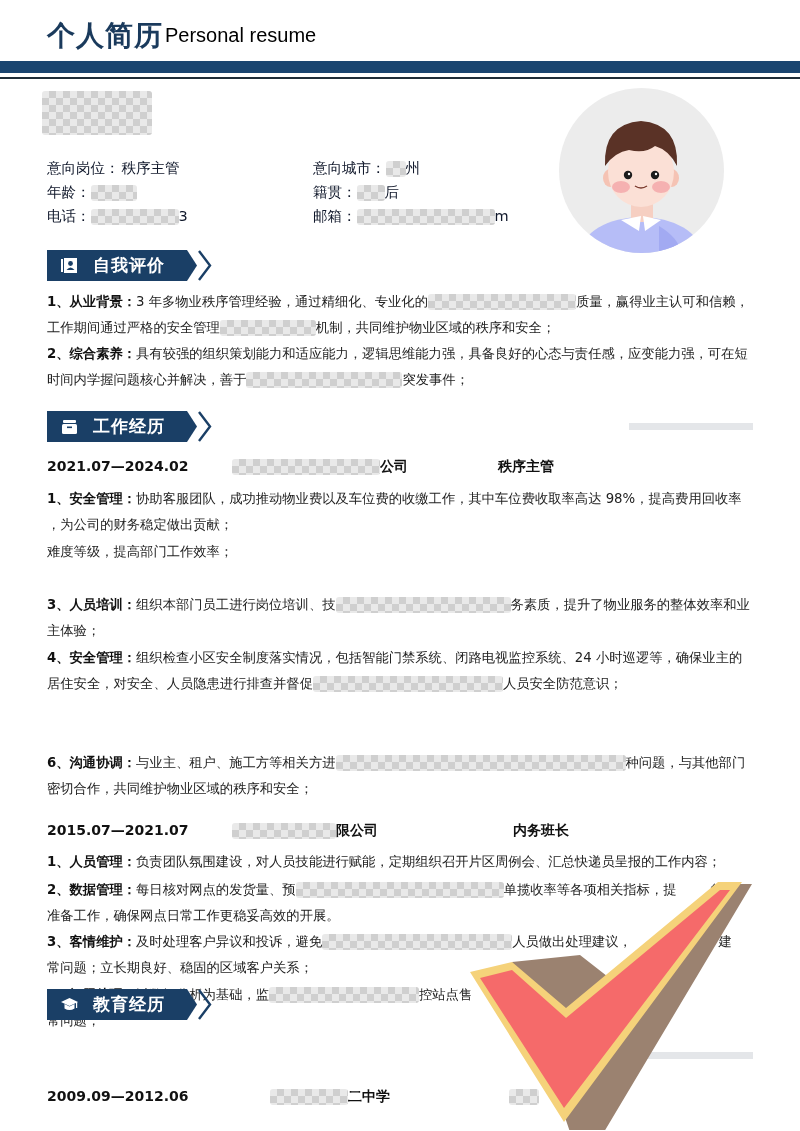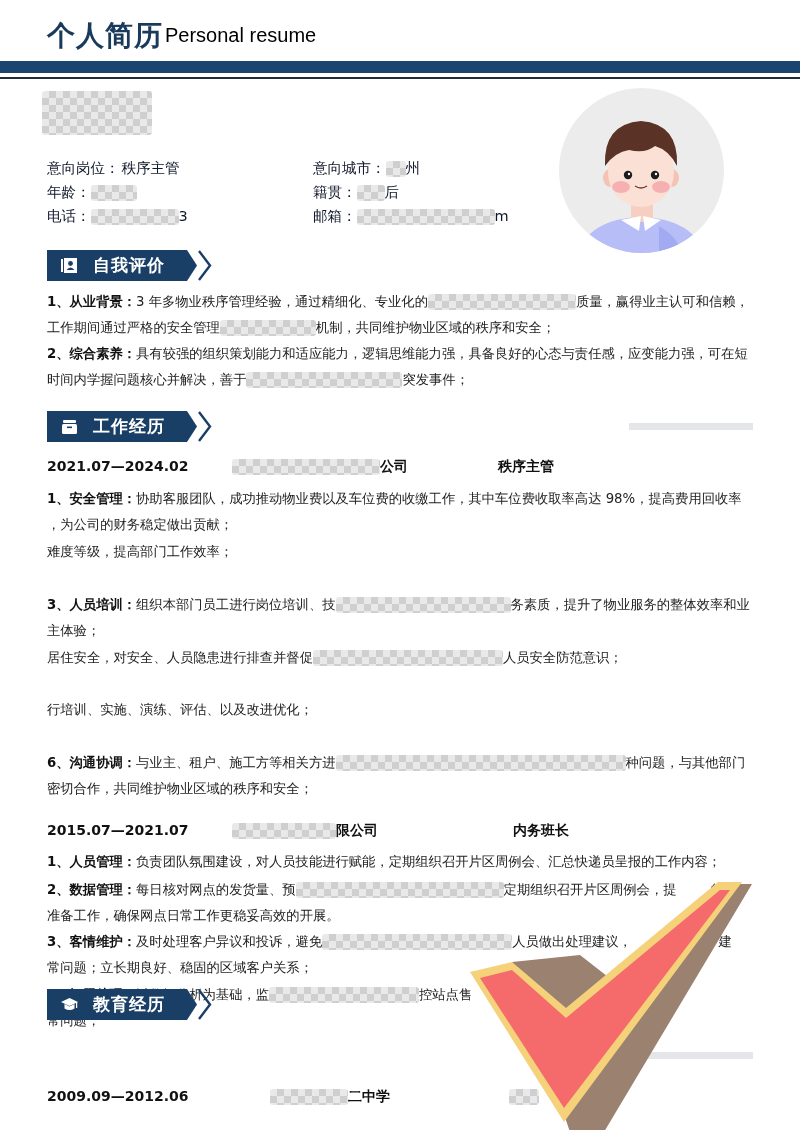--- a/index.html
+++ b/index.html
@@ -142,41 +142,41 @@
   <span class="line"><span>，为公司的财务稳定做出贡献；</span></span>
 </div>
 <div class="para" style="top:539px;">
   <span class="line"><span>难度等级，提高部门工作效率；</span></span>
 </div>
 <div class="para" style="top:592px;">
   <span class="line"><b>3、</b><b>人员培训</b><b>：</b><span>组织本部门员工进行岗位培训、技</span><span class="mosaic" style="width:175px;height:16px;"></span><span>务素质，提升了物业服务的整体效率和业</span></span>
   <span class="line"><span>主体验；</span></span>
 </div>
 <div class="para" style="top:645px;">
+  <span class="line"><b>4、</b><b>安全管理</b><b>：</b><span>组织检查小区安全制度落实情况，包括智能门禁系统、闭路电视监控系统、24 小时巡逻等，确保业主的</span></span>
   <span class="line"><span>居住安全，对安全、人员隐患进行排查并督促</span><span class="mosaic" style="width:190px;height:16px;"></span><span>人员安全防范意识；</span></span>
 </div>
 <div class="para" style="top:697px;">
-  <span class="line"><span>行培训、实施、演练、评估、以及改进优化；</span></span>
 </div>
 <div class="para" style="top:750px;">
   <span class="line"><b>6、</b><b>沟通协调</b><b>：</b><span>与业主、租户、施工方等相关方进</span><span class="mosaic" style="width:290px;height:16px;"></span><span>种问题，与其他部门</span></span>
   <span class="line"><span>密切合作，共同维护物业区域的秩序和安全；</span></span>
 </div>
 
 <div class="job-head" style="top:822px;">
   <span style="left:0;">2015.07—2021.07</span>
   <span style="left:185px;"><span class="mosaic" style="position:static;width:104px;height:16px;"></span><span style="position:static;">限公司</span></span>
   <span style="left:466px;">内务班长</span>
 </div>
 
 <div class="para" style="top:849px;">
   <span class="line"><b>1、</b><b>人员管理</b><b>：</b><span>负责团队氛围建设，对人员技能进行赋能，定期组织召开片区周例会、汇总快递员呈报的工作内容；</span></span>
 </div>
 <div class="para" style="top:877px;">
-  <span class="line"><b>2、</b><b>数据管理</b><b>：</b><span>每日核对网点的发货量、预</span><span class="mosaic" style="width:208px;height:16px;"></span><span>定期组织召开片区周例会，提</span><span style="display:inline-block;width:34px;"></span><span>须</span></span>
+  <span class="line"><b>2、</b><b>数据管理</b><b>：</b><span>每日核对网点的发货量、预</span><span class="mosaic" style="width:208px;height:16px;"></span><span>单揽收率等各项相关指标，提</span><span style="display:inline-block;width:34px;"></span><span>须</span></span>
   <span class="line"><span>准备工作，确保网点日常工作更稳妥高效的开展。</span></span>
 </div>
 <div class="para" style="top:929px;">
   <span class="line"><b>3、</b><b>客情维护</b><b>：</b><span>及时处理客户异议和投诉，避免</span><span class="mosaic" style="width:190px;height:16px;"></span><span>人员做出处理建议，</span><span style="display:inline-block;width:60px;"></span><span>度，建</span></span>
   <span class="line"><span>常问题；</span><span>立长期良好、稳固的区域客户关系；</span></span>
 </div>
 <div class="para" style="top:982px;">
   <span class="line"><b>4、</b><b>问题处理</b><b>：</b><span>以数据分析为基础，监</span><span class="mosaic" style="width:150px;height:16px;"></span><span>控站点售</span><span style="display:inline-block;width:120px;"></span><span>决其中突发异</span></span>
   <span class="line"><span>常问题；</span></span>
 </div>

